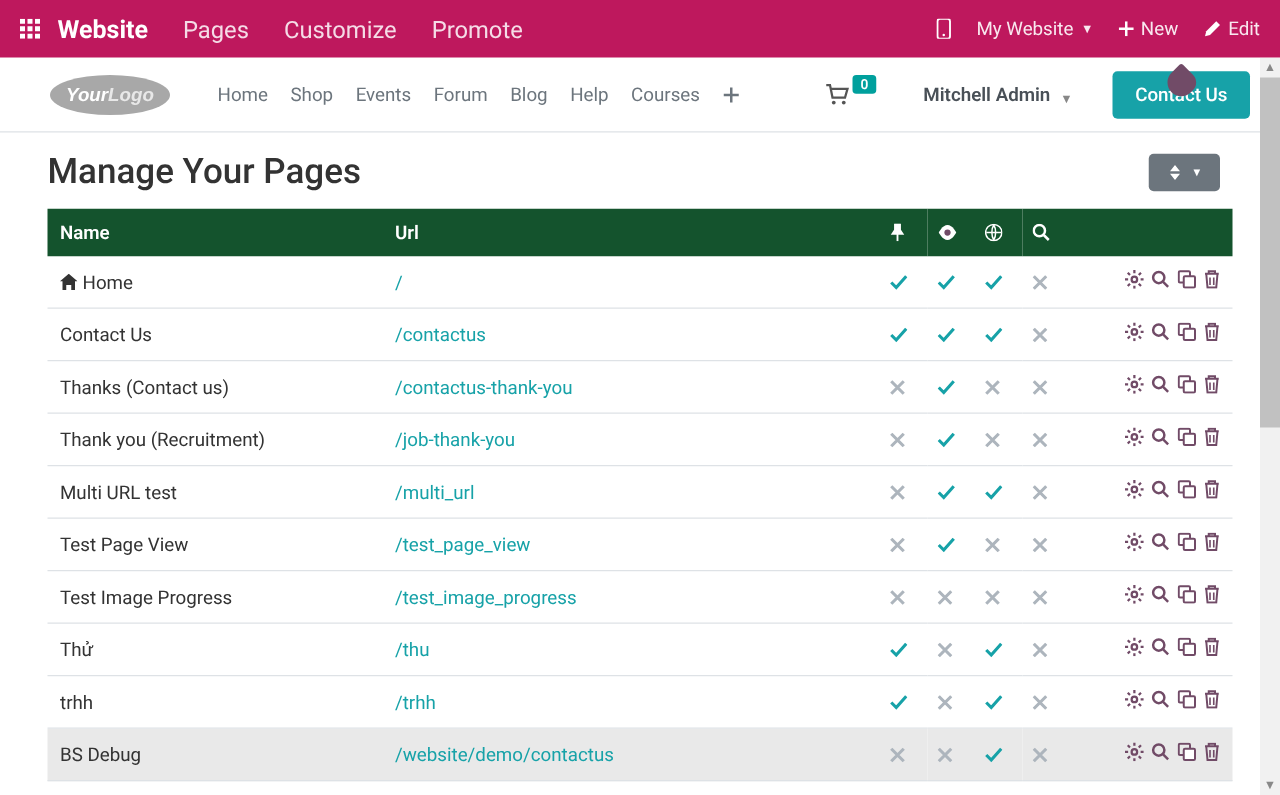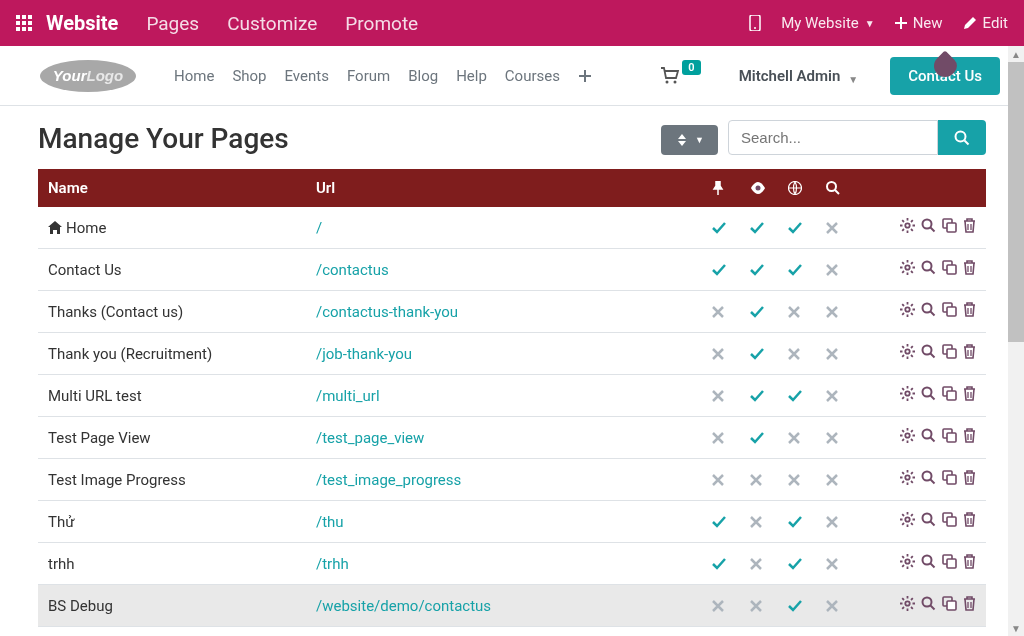--- a/index.html
+++ b/index.html
@@ -24,21 +24,21 @@
 .contact-btn { background: #17a2a8; color: #fff; padding: 10px 18px; border-radius: 4px; cursor: pointer; font-weight: 500; position: relative; font-size: 15px; }
 .contact-btn .drop { position: absolute; width: 22px; height: 22px; border-radius: 40% 40% 50% 50%; background: #714B67; top: -2px; left: 50%; transform: translateX(-50%) rotate(45deg); border-top-left-radius: 2px; }
 .page-wrap { padding: 14px 38px 40px; }
 .title-row { display: flex; align-items: flex-end; margin-bottom: 14px; }
 .page-title { font-size: 28px; font-weight: 500; color: #333; flex: 1; }
 .sort-btn { background: #6c757d; color: #fff; border-radius: 4px; padding: 8px 14px; cursor: pointer; display: flex; align-items: center; gap: 6px; margin-right: 10px; }
 .search-wrap { display: flex; }
 .search-input { border: 1px solid #ced4da; border-radius: 4px 0 0 4px; padding: 8px 12px; width: 210px; font-size: 15px; outline: none; }
 .search-btn { background: #17a2a8; color: #fff; border-radius: 0 4px 4px 0; padding: 8px 16px; cursor: pointer; border: none; }
 table { width: 100%; border-collapse: collapse; }
-thead { background: #7f1d1d; color: #fff; }
+thead { background: #14532d; color: #fff; }
 th { text-align: left; padding: 10px 8px; font-weight: 600; font-size: 15px; }
 th:first-child { padding-left: 10px; }
 th.center { text-align: center; width: 38px; }
 th.name-col { width: 270px; }
 tbody tr { border-bottom: 1px solid #dee2e6; }
 tbody tr.highlight { background: #e9e9e9; }
 td { padding: 11px 8px; vertical-align: middle; font-size: 15px; }
 td:first-child { padding-left: 10px; color: #333; }
 td.url a { color: #17a2a8; text-decoration: none; cursor: pointer; }
 td.center { text-align: center; width: 38px; }
@@ -141,29 +141,20 @@
 
 <div class="page-wrap">
   <div class="title-row">
     <h1 class="page-title">Manage Your Pages</h1>
     <div class="sort-btn">
       <svg width="14" height="14" viewBox="0 0 14 14">
           <path d="M7 1l4 5H3zM7 13l-4-5h8z" fill="#fff"></path>
         </svg>
       <span class="caret" style="font-size:9px">▼</span>
     </div>
-    <div class="search-wrap">
-      <input class="search-input" placeholder="Search..." style="">
-      <button class="search-btn">
-        <svg width="16" height="16" viewBox="0 0 16 16">
-            <circle cx="6.5" cy="6.5" r="5" fill="none" stroke="#fff" stroke-width="2"></circle>
-            <path d="M10.5 10.5l4 4" stroke="#fff" stroke-width="2"></path>
-          </svg>
-      </button>
-    </div>
   </div>
 
   <table>
     <thead>
       <tr>
         <th class="name-col">Name</th>
         <th>Url</th>
         <th class="center">
             <svg width="12" height="14" viewBox="0 0 12 14">
               <path d="M4 0h4v5l2 3H2l2-3zM6 8v6" stroke="#fff" stroke-width="1.5" fill="#fff"></path>

